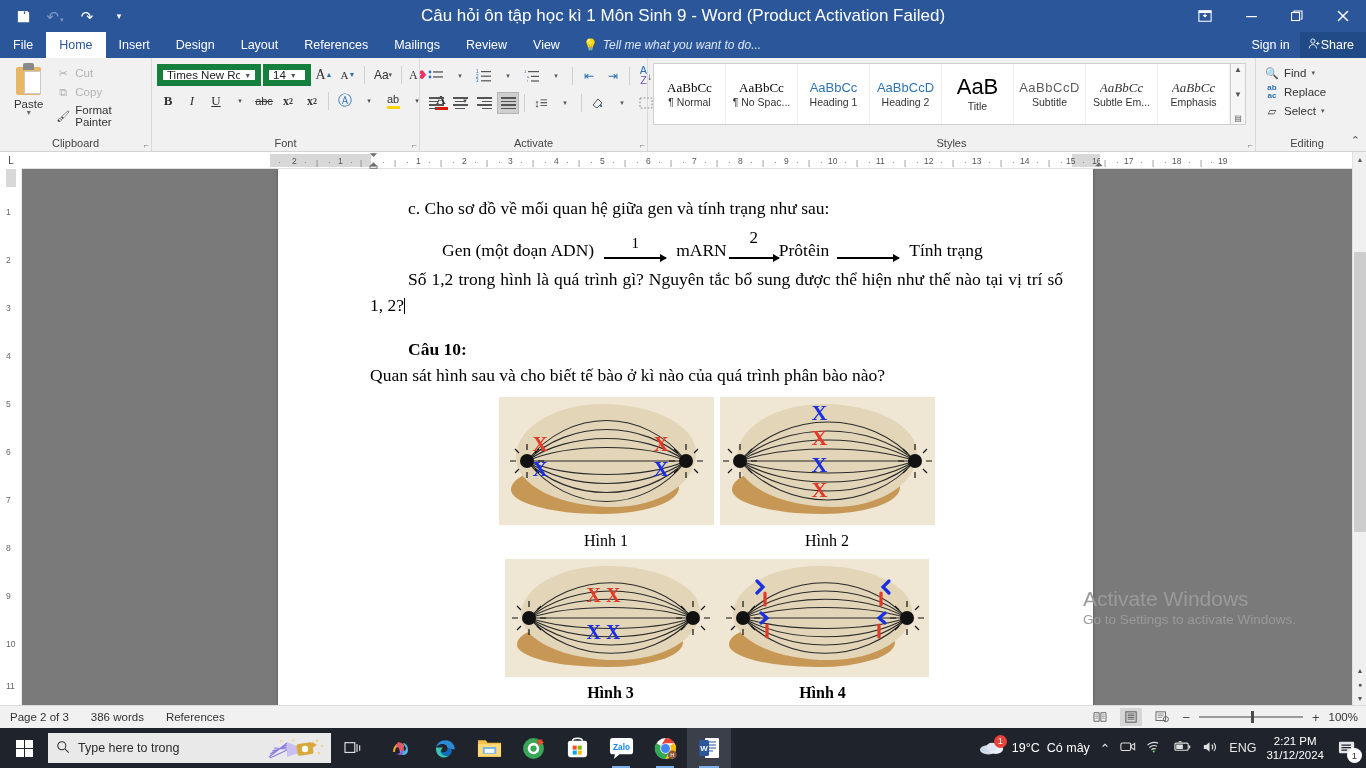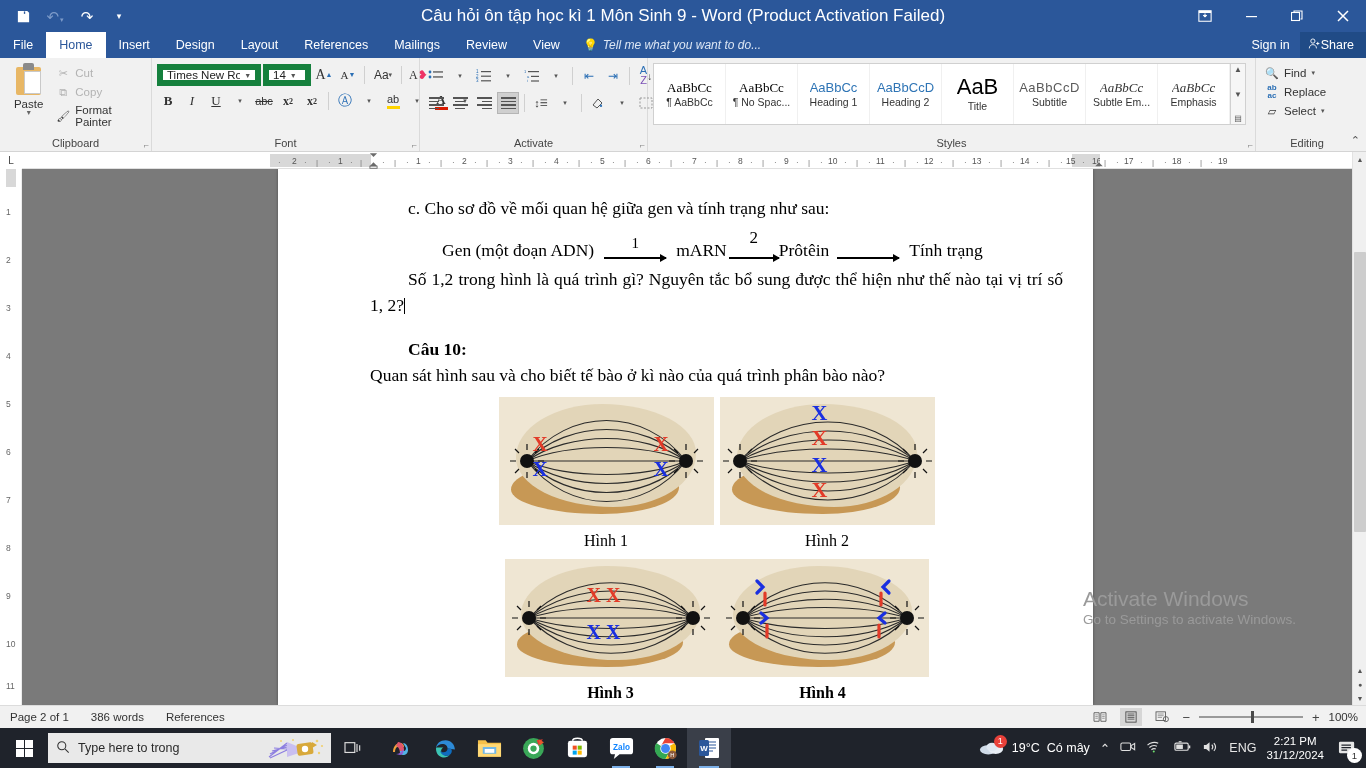--- a/index.html
+++ b/index.html
@@ -570,21 +570,21 @@
       </div>
       <div class="grp-label">Activate</div>
       <div class="dlg">⌐</div>
     </div>
 
     <div class="grp" style="width:608px;">
       <div class="grp-body">
         <div class="stylegal">
           <div class="style-item">
             <div class="style-prev sp-serif">AaBbCc</div>
-            <div class="style-name">¶ AaBbCc</div>
+            <div class="style-name">¶ Normal</div>
           </div>
           <div class="style-item">
             <div class="style-prev sp-serif">AaBbCc</div>
             <div class="style-name">¶ No Spac...</div>
           </div>
           <div class="style-item">
             <div class="style-prev sp-blue">AaBbCc</div>
             <div class="style-name">Heading 1</div>
           </div>
           <div class="style-item">
@@ -949,21 +949,21 @@
   <div class="vscroll">
     <div class="vs-arrow">▲</div>
     <div class="vs-thumb" style="top:100px; height:280px;"></div>
     <div class="vs-arrow" style="position:absolute;bottom:28px;">▲</div>
     <div class="vs-arrow" style="position:absolute;bottom:14px;">●</div>
     <div class="vs-arrow" style="position:absolute;bottom:0;">▼</div>
   </div>
 
   <div class="statusbar">
     <div class="sb-left">
-      <span>Page 2 of 1</span>
+      <span>Page 2 of 3</span>
       <span>386 words</span>
       <span>References</span>
     </div>
     <div class="sb-right">
       <div class="viewbtn">
         <svg width="14" height="12" viewBox="0 0 16 14">
             <path d="M1 2h6v10H1zM9 2h6v10H9z" fill="none" stroke="#555" stroke-width="1"></path>
             <path d="M2.5 4.5h3M2.5 6.5h3M2.5 8.5h3M10.5 4.5h3M10.5 6.5h3M10.5 8.5h3" stroke="#777" stroke-width=".8"></path>
           </svg>
       </div>

